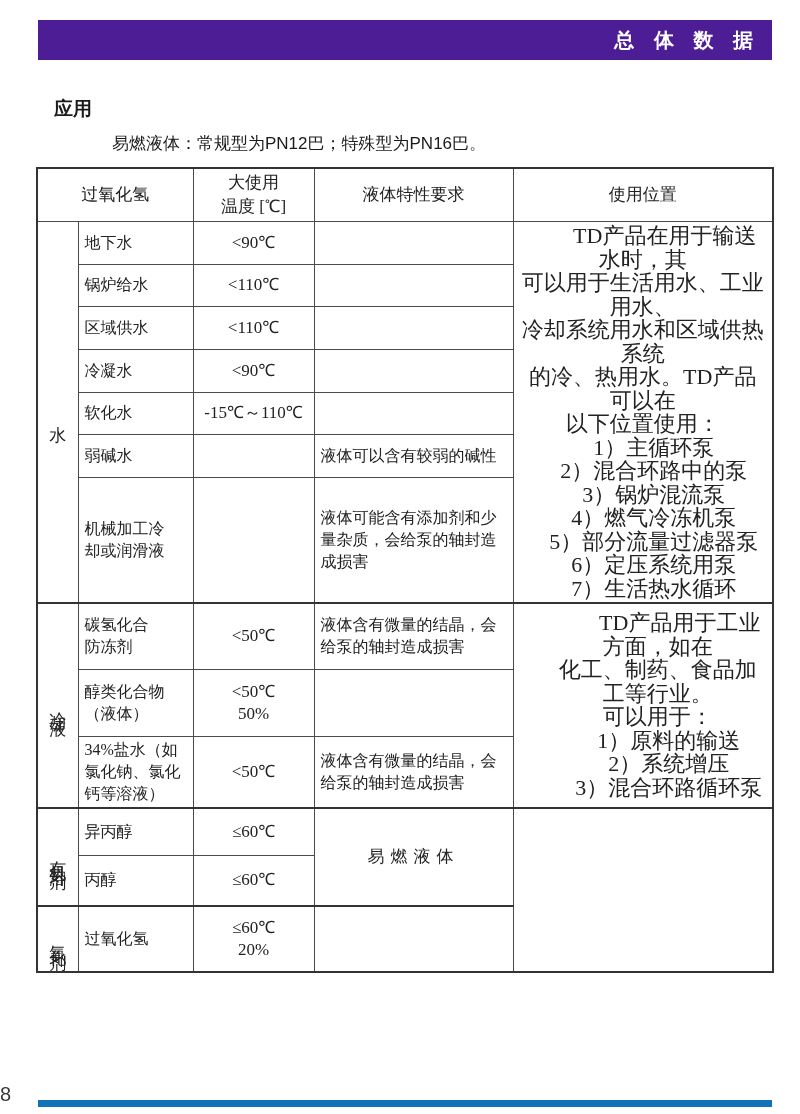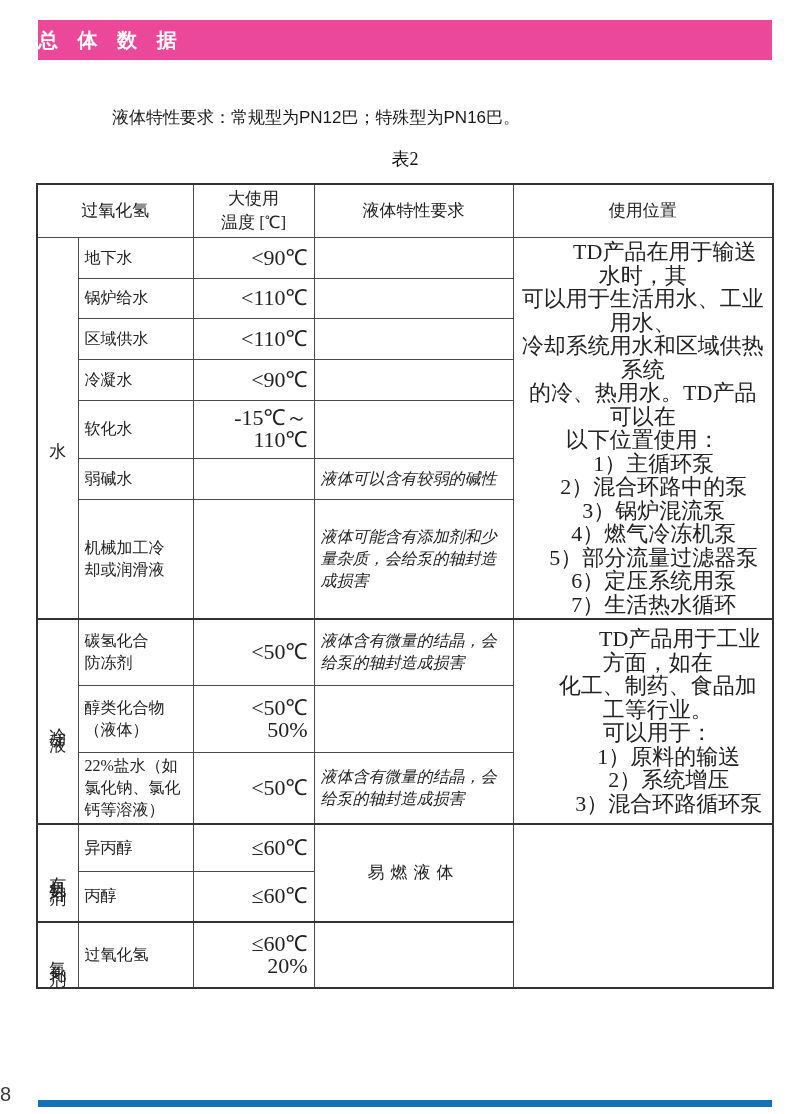--- a/index.html
+++ b/index.html
@@ -3,23 +3,23 @@
 <meta charset="utf-8">
 <style>
   html,body { margin:0; padding:0; }
   body {
     width:800px; height:1114px; background:#ffffff; position:relative;
     font-family:"Liberation Sans", sans-serif; color:#1a1a1a;
     overflow:hidden;
   }
   .topbar {
     position:absolute; left:38px; top:20px; width:734px; height:40px;
-    background:#ec4899; color:#ffffff; font-weight:bold; font-size:20px;
-    letter-spacing:7px; text-align:left; line-height:40px;
-    box-sizing:border-box; padding-right:22px;
+    background:#4c1d95; color:#ffffff; font-weight:bold; font-size:20px;
+    letter-spacing:7px; text-align:right; line-height:40px;
+    box-sizing:border-box; padding-right:12px;
   }
   .content { position:absolute; left:38px; top:96px; width:734px; }
   .app-heading { font-size:19px; font-weight:bold; margin:0 0 9px 16px; }
   .para {
     font-size:17px; line-height:29px; margin:0; text-indent:2em;
     letter-spacing:0.5px; text-align:justify;
   }
   .tline { font-size:17px; margin:8px 0 0 52px; }
   .pline { font-size:17px; margin:10px 0 0 74px; }
   .caption {
@@ -31,42 +31,42 @@
     margin:12px 0 0 -2px; font-family:"Liberation Serif", serif; color:#222;
     border:2px solid #333;
   }
   .liq td, .liq th { border:1px solid #4a4a4a; padding:2px 6px; box-sizing:border-box; overflow:hidden; }
   .liq tr.sec > td { border-top:2px solid #333; }
   .liq th { font-weight:normal; font-size:17px; white-space:pre-wrap; line-height:24px; text-align:center; }
   .g { text-align:center; vertical-align:middle; }
   .g span { writing-mode:vertical-rl; text-orientation:upright; font-size:17px; letter-spacing:4px; }
   .name { font-size:16px; white-space:pre-wrap; line-height:22px; vertical-align:middle; }
   .ml { text-align:left; padding-left:11px; }
-  .temp { text-align:right; font-size:22px; white-space:pre-wrap; line-height:22px; vertical-align:middle; }
-  .req { font-size:16px; white-space:pre-wrap; line-height:22px; padding:3px 8px; vertical-align:middle; text-align:left;font-style:italic; }
+  .temp { text-align:center; font-size:17px; white-space:pre-wrap; line-height:22px; vertical-align:middle; }
+  .req { font-size:16px; white-space:pre-wrap; line-height:22px; padding:3px 8px; vertical-align:middle; text-align:left; }
   .loc { font-size:22px; white-space:pre-wrap; line-height:23.5px; padding:5px 8px 4px 9px; vertical-align:top; text-align:center; }
   .loc.mid { vertical-align:middle;padding-left:36px; }
   .flam { text-align:center; font-size:17px; letter-spacing:6px; vertical-align:middle; }
   tr.rh53 { height:53px; } tr.rh34 { height:34px; } tr.rh100 { height:100px; }
   tr.rh66 { height:66px; } tr.rh67 { height:67px; }
   tr.rh48 { height:48px; } tr.rh50 { height:50px; }
   .footer-num { position:absolute; left:0px; top:1083px; font-size:20px; color:#3a3a3a; }
   .botbar { position:absolute; left:38px; top:1100px; width:734px; height:7px; background:#1272b8; }
 </style>
 </head>
 <body>
 
 <div class="topbar">
   <span>总 体 数 据</span>
 </div>
 
 <div class="content">
-  <p class="pline">液体特性要求：常规型为PN12巴；特殊型为PN16巴。</p>
+  <div class="app-heading">应用</div>
+  <p class="pline">易燃液体：常规型为PN12巴；特殊型为PN16巴。</p>
 
-  <div class="caption">表2</div>
 
   <table class="liq">
     <colgroup>
       <col style="width:41px">
         <col style="width:115px">
         <col style="width:121px">
         <col style="width:199px">
         <col style="width:260px">
     </colgroup>
     <thead>
@@ -147,21 +147,21 @@
 　3）混合环路循环泵</td>
       </tr>
       <tr class="rh67">
         <td class="name">醇类化合物
 （液体）</td>
         <td class="temp">&lt;50℃
 50%</td>
         <td class="req"></td>
       </tr>
       <tr class="rh67">
-        <td class="name ml">22%盐水（如
+        <td class="name ml">34%盐水（如
 氯化钠、氯化
 钙等溶液）</td>
         <td class="temp">&lt;50℃</td>
         <td class="req">液体含有微量的结晶，会
 给泵的轴封造成损害</td>
       </tr>
 
       <tr class="sec rh48">
         <td class="g" rowspan="2"><span>有机溶剂</span></td>
         <td class="name">异丙醇</td>

